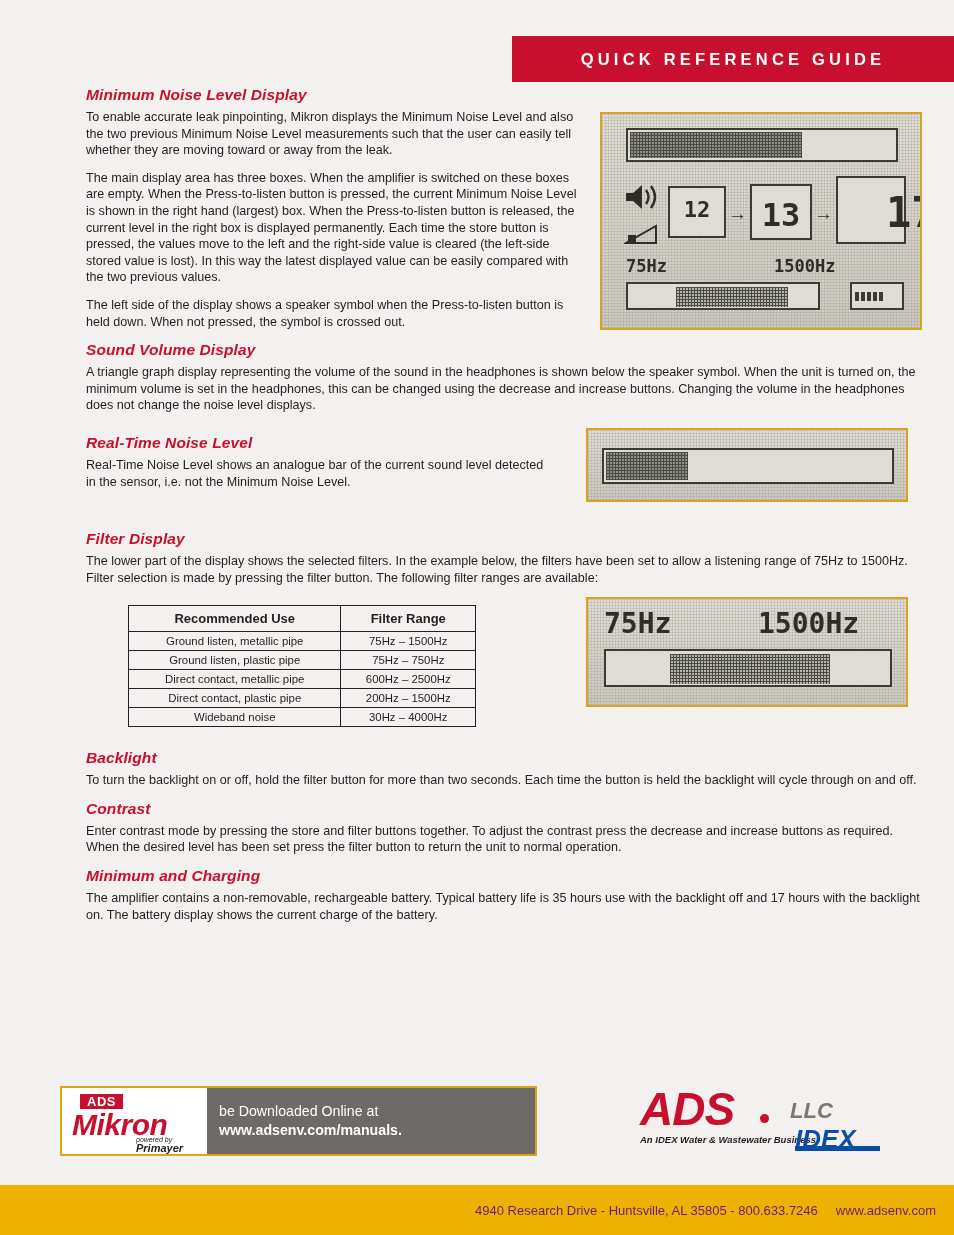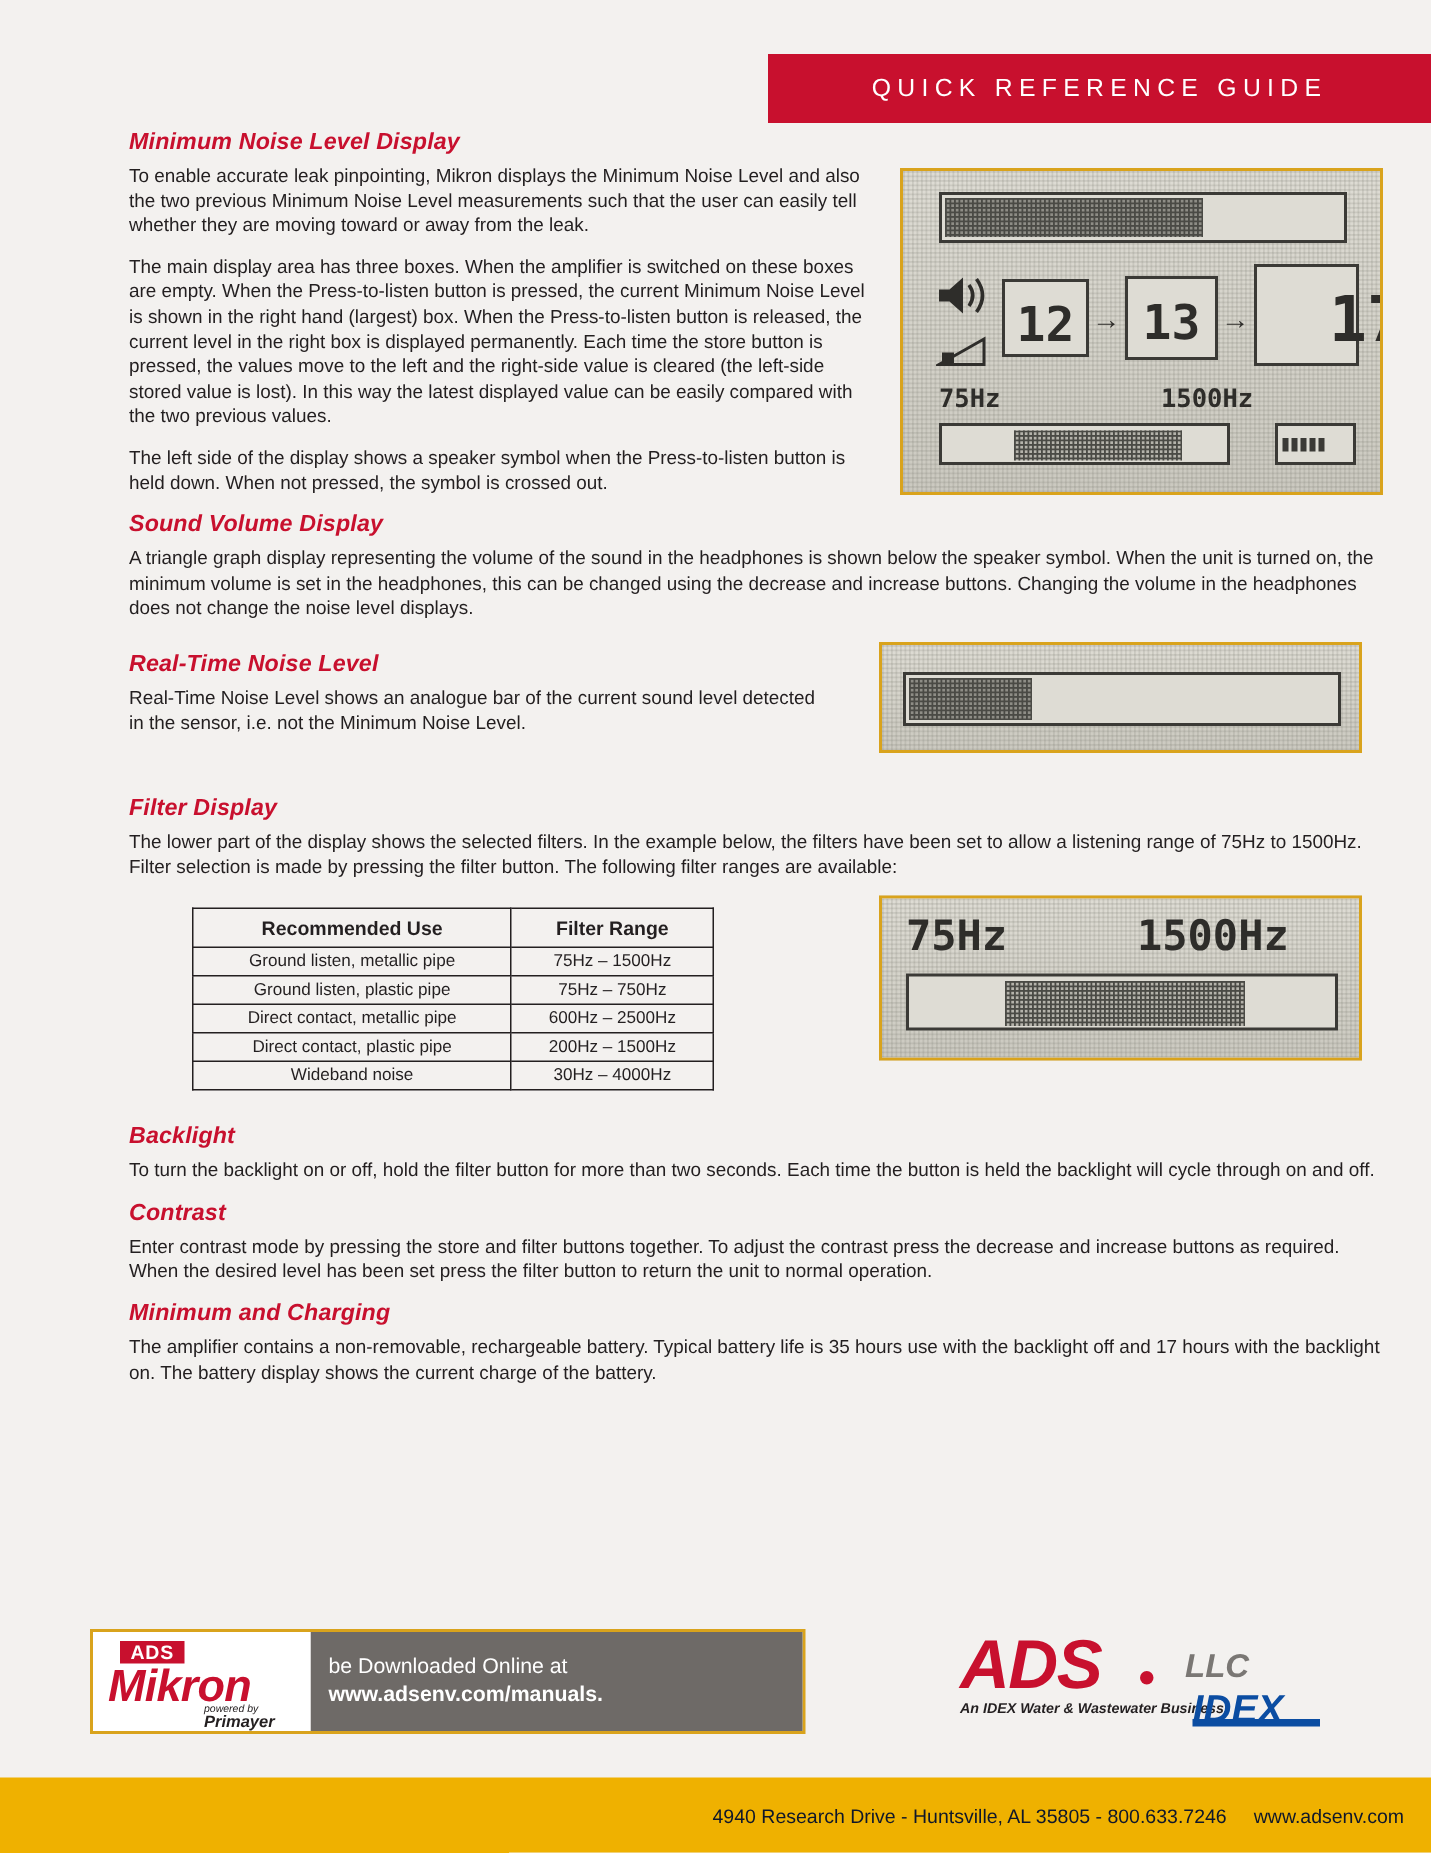--- a/index.html
+++ b/index.html
@@ -12,21 +12,21 @@
     position:relative;
     overflow:hidden;
   }
   
   .header-bar{
     position:absolute; top:36px; right:0; width:442px; height:46px;
     background:#c8102e;
     display:flex; align-items:center; justify-content:center;
   }
   .header-bar .title{
-    color:#ffffff; font-size:16.5px; font-weight:normal; letter-spacing:4.2px;
+    color:#ffffff; font-size:16.5px; font-weight:bold; letter-spacing:4.2px;
   }
   
   .page{
     position:absolute; left:0; top:0; width:954px; height:1235px;
   }
   .content{
     position:absolute; left:86px; top:86px; width:838px;
   }
   h2.sec{
     color:#c8102e;
@@ -179,21 +179,21 @@
     position:absolute; left:155px; top:44px; color:#0b4da2; font-weight:bold; font-style:italic; font-size:26px;
   }
   .idex-bar{
     position:absolute; left:155px; top:66px; width:85px; height:5px; background:#0b4da2;
   }
   .footer-bar{
     position:absolute; left:0; bottom:0; width:954px; height:50px;
     background:#efb100;
     display:flex; align-items:center; justify-content:flex-end;
   }
-  .footer-bar span{ font-size:13px; color:#0f172a; margin-right:18px; }
+  .footer-bar span{ font-size:13px; color:#701a75; margin-right:18px; }
   .footer-bar .url{ margin-right:18px; }
 </style>
 </head>
 <body>
 
 <div class="page">
 
   <div class="header-bar">
     <div class="title">QUICK REFERENCE GUIDE</div>
   </div>
@@ -223,21 +223,21 @@
         </div>
 
         <div class="tri-vol" style="left:22px; top:108px;">
           <svg width="36" height="24" viewBox="0 0 36 24">
             <polygon points="2,21 32,21 32,4" fill="none" stroke="#2e2d2a" stroke-width="2"></polygon>
             <rect x="4" y="13" width="8" height="7" fill="#2e2d2a"></rect>
           </svg>
         </div>
 
         <div class="lcd-box" style="left:66px; top:72px; width:58px; height:52px;">
-          <div class="lcd-num" style="left:0;right:0;top:9px;font-size:32px;">12</div>
+          <div class="lcd-num" style="left:0;right:0;top:9px;font-size:22px;">12</div>
         </div>
         <div class="arrow" style="left:126px; top:90px;">→</div>
         <div class="lcd-box" style="left:148px; top:70px; width:62px; height:56px;">
           <div class="lcd-num" style="left:0;right:0;top:10px;font-size:32px;">13</div>
         </div>
         <div class="arrow" style="left:212px; top:90px;">→</div>
         <div class="lcd-box" style="left:234px; top:62px; width:70px; height:68px;">
           <div class="lcd-num" style="left:0;right:0;top:10px;font-size:42px;padding-left:48px;">17</div>
         </div>
 

